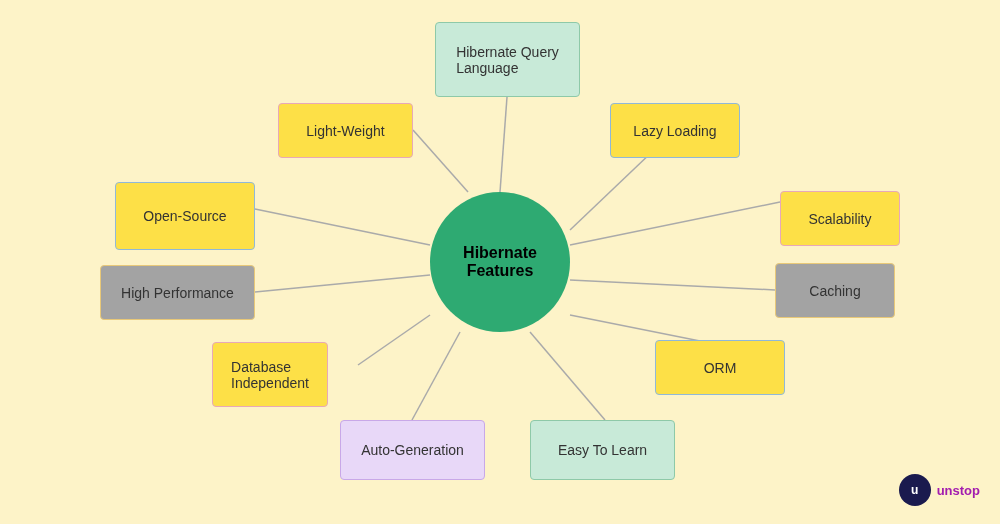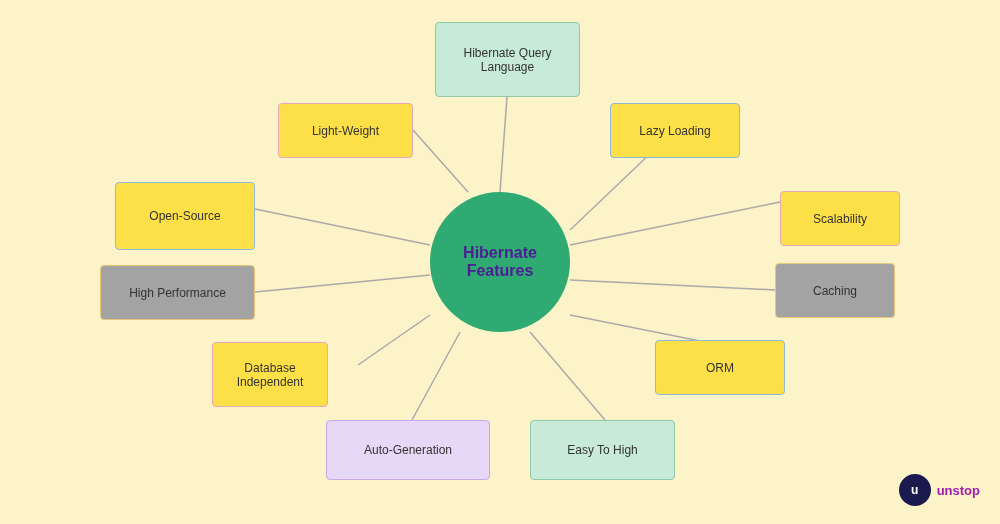--- a/index.html
+++ b/index.html
@@ -23,36 +23,36 @@
     .center-circle {
       position: absolute;
       width: 140px;
       height: 140px;
       border-radius: 50%;
       background-color: #2eaa72;
       display: flex;
       align-items: center;
       justify-content: center;
       text-align: center;
-      color: #4c1d95;
+      color: #000000;
       font-size: 16px;
       font-weight: 600;
       left: 430px;
       top: 192px;
       z-index: 10;
     }
 
     
     .feature-box {
       position: absolute;
       display: flex;
       align-items: center;
       justify-content: center;
-      text-align: center;
-      font-size: 12px;
+      text-align: left;
+      font-size: 14px;
       font-weight: 500;
       color: #333;
       border-radius: 4px;
       padding: 8px 12px;
     }
 
     
     .color-green-light { background-color: #c8ead8; border: 1.5px solid #8ec9a8; }
     .color-blue-light { background-color: #fde047; border: 1.5px solid #90b8d8; }
     .color-pink-light { background-color: #fde047; border: 1.5px solid #e8a8b8; }
@@ -131,22 +131,22 @@
   <div class="center-circle">
     <span>Hibernate<br>Features</span>
   </div>
 
   <div id="feature-boxes">
       <div class="feature-box color-green-light" style="left: 435px; top: 22px; width: 145px; height: 75px; position: absolute; z-index: 5;">Hibernate Query<br>Language</div>
       <div class="feature-box color-blue-light" style="left: 610px; top: 103px; width: 130px; height: 55px; position: absolute; z-index: 5;">Lazy Loading</div>
       <div class="feature-box color-pink-light" style="left: 780px; top: 191px; width: 120px; height: 55px; position: absolute; z-index: 5;">Scalability</div>
       <div class="feature-box color-yellow-light" style="left: 775px; top: 263px; width: 120px; height: 55px; position: absolute; z-index: 5;">Caching</div>
       <div class="feature-box color-blue-light" style="left: 655px; top: 340px; width: 130px; height: 55px; position: absolute; z-index: 5;">ORM</div>
-      <div class="feature-box color-green-light" style="left: 530px; top: 420px; width: 145px; height: 60px; position: absolute; z-index: 5;">Easy To High</div>
-      <div class="feature-box color-lavender" style="left: 326px; top: 420px; width: 164px; height: 60px; position: absolute; z-index: 5;">Auto-Generation</div>
+      <div class="feature-box color-green-light" style="left: 530px; top: 420px; width: 145px; height: 60px; position: absolute; z-index: 5;">Easy To Learn</div>
+      <div class="feature-box color-lavender" style="left: 340px; top: 420px; width: 145px; height: 60px; position: absolute; z-index: 5;">Auto-Generation</div>
       <div class="feature-box color-pink-light" style="left: 212px; top: 342px; width: 116px; height: 65px; position: absolute; z-index: 5;">Database<br>Independent</div>
       <div class="feature-box color-yellow-light" style="left: 100px; top: 265px; width: 155px; height: 55px; position: absolute; z-index: 5;">High Performance</div>
       <div class="feature-box color-blue-light" style="left: 115px; top: 182px; width: 140px; height: 68px; position: absolute; z-index: 5;">Open-Source</div>
       <div class="feature-box color-pink-light" style="left: 278px; top: 103px; width: 135px; height: 55px; position: absolute; z-index: 5;">Light-Weight</div>
     </div>
 
   <div class="unstop-logo">
     <div class="unstop-logo-icon">
       <span>u</span>
     </div>

